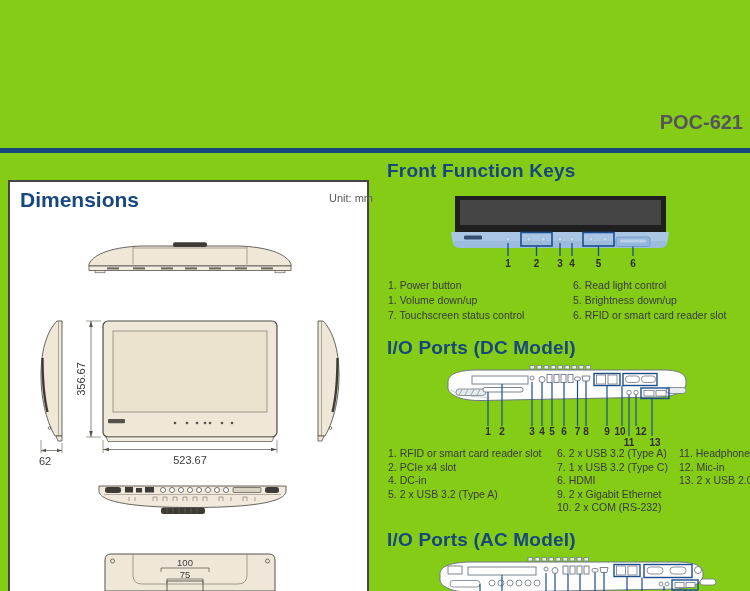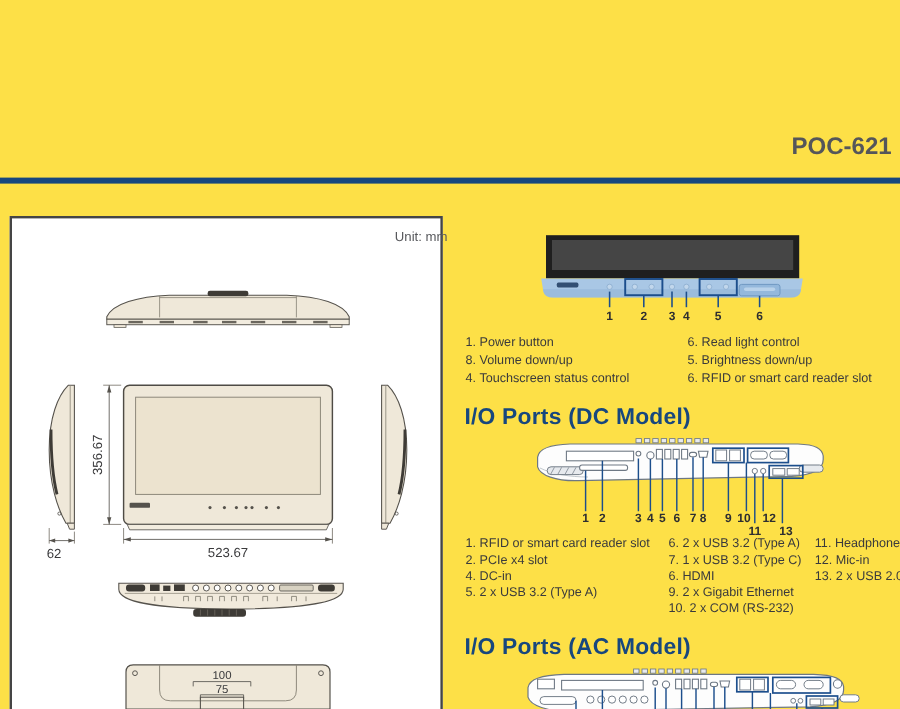--- a/index.html
+++ b/index.html
@@ -1,18 +1,18 @@
 <!DOCTYPE html>
 <html><head>
 <meta charset="utf-8">
 <style>
   * { margin:0; padding:0; box-sizing:border-box; }
   html,body { background:#ffffff; }
   .page {
-    position:relative; width:750px; height:591px; background:#fde047;
+    position:relative; width:750px; height:591px; background:#84cc16;
     font-family:"Liberation Sans", sans-serif; overflow:hidden;
   }
   .model-no {
     position:absolute; top:111px; right:7px; font-size:20px; font-weight:bold;
     color:#55565a; letter-spacing:0px;
   }
   .header-rule { position:absolute; top:148px; left:0; width:750px; height:5px; background:#17477e; }
   .dims-panel {
     position:absolute; left:8px; top:180px; width:361px; height:460px;
     border:2px solid #454545; background:#fff;
@@ -29,20 +29,21 @@
 </style>
 </head>
 <body>
 
 <div class="page">
 
   <div class="model-no">POC-621</div>
   <div class="header-rule"></div>
 
   <div class="dims-panel"></div>
+  <div class="dims-title">Dimensions</div>
   <div class="unit-label">Unit: mm</div>
 
   <svg style="left:85px;top:234px" width="210" height="44" viewBox="0 0 210 44">
     <path d="M4,30 C9,19 30,13 56,12 L154,12 C181,13 201,19 206,30 L206,32 L4,32 Z" fill="#efe8d9" stroke="#55524c" stroke-width="0.9"></path>
     <path d="M48,12.6 L48,30.5 M162,12.6 L162,30.5 M48,14 L162,14" stroke="#8a8578" stroke-width="0.7" fill="none"></path>
     <rect x="88" y="8.3" width="34" height="4.6" rx="2" fill="#3e3b36"></rect>
     <rect x="4" y="32" width="202" height="4.6" fill="#f2ecdf" stroke="#55524c" stroke-width="0.8"></rect>
     <g fill="#6b675e">
       <rect x="22" y="33.4" width="12" height="2"></rect>
         <rect x="48" y="33.4" width="12" height="2"></rect>
@@ -149,20 +150,21 @@
     <path d="M38,12 L38,33 Q38,42 47,42 L143,42 Q152,42 152,33 L152,12" fill="none" stroke="#8a8578" stroke-width="0.8"></path>
     <g stroke="#55524c" stroke-width="0.7" fill="none">
       <path d="M66,30 L66,26 L114,26 L114,30"></path>
       <path d="M72,41 L72,37 L108,37 L108,41"></path>
     </g>
     <text x="90" y="24" text-anchor="middle" font-size="9.5">100</text>
     <text x="90" y="35.5" text-anchor="middle" font-size="9.5">75</text>
     <rect x="72" y="39" width="36" height="12" fill="none" stroke="#55524c" stroke-width="0.9"></rect>
   </svg>
 
+  <h2 class="section" style="left:387px;top:161px">Front Function Keys</h2>
 
   <svg style="left:430px;top:193px" width="280" height="82" viewBox="0 0 280 82">
     <g>
       <rect x="25" y="3" width="211" height="36" fill="#1f1f1f"></rect>
       <rect x="30" y="7" width="201" height="25" fill="#454545"></rect>
       <path d="M21,39 L239,39 L237.2,50 Q236.2,55 229,55 L31,55 Q23.8,55 22.8,50 Z" fill="#a9c7e5"></path>
       <path d="M22.4,48 L237.6,48 L237.2,50 Q236.2,55 229,55 L31,55 Q23.8,55 22.8,50 Z" fill="#8fb2d6" opacity="0.55"></path>
       <rect x="34" y="42.5" width="18" height="4" rx="1.3" fill="#1e3a5f" opacity="0.85"></rect>
       <g fill="#c2d7ec" stroke="#86a8cb" stroke-width="0.6">
         <circle cx="78" cy="46" r="2.2"></circle>
@@ -191,22 +193,22 @@
       <text class="callout-num" x="106.5" y="74">2</text>
       <text class="callout-num" x="130" y="74">3</text>
       <text class="callout-num" x="142" y="74">4</text>
       <text class="callout-num" x="168.5" y="74">5</text>
       <text class="callout-num" x="203" y="74">6</text>
     </g>
   </svg>
 
   <div class="list" style="left:388px;top:278px">
     <div>1. Power button</div>
-    <div>8. Volume down/up</div>
-    <div>4. Touchscreen status control</div>
+    <div>1. Volume down/up</div>
+    <div>7. Touchscreen status control</div>
   </div>
   <div class="list" style="left:573px;top:278px">
     <div>6. Read light control</div>
     <div>5. Brightness down/up</div>
     <div>6. RFID or smart card reader slot</div>
   </div>
 
   <h2 class="section" style="left:387px;top:338px">I/O Ports (DC Model)</h2>
 
   <svg style="left:430px;top:364px" width="290" height="84" viewBox="0 0 290 84">

